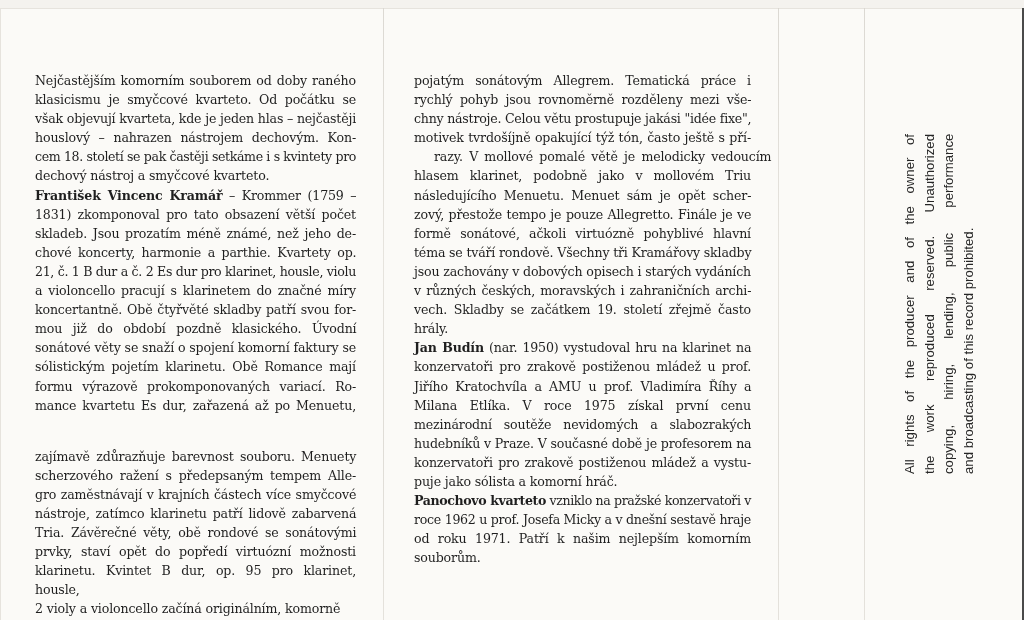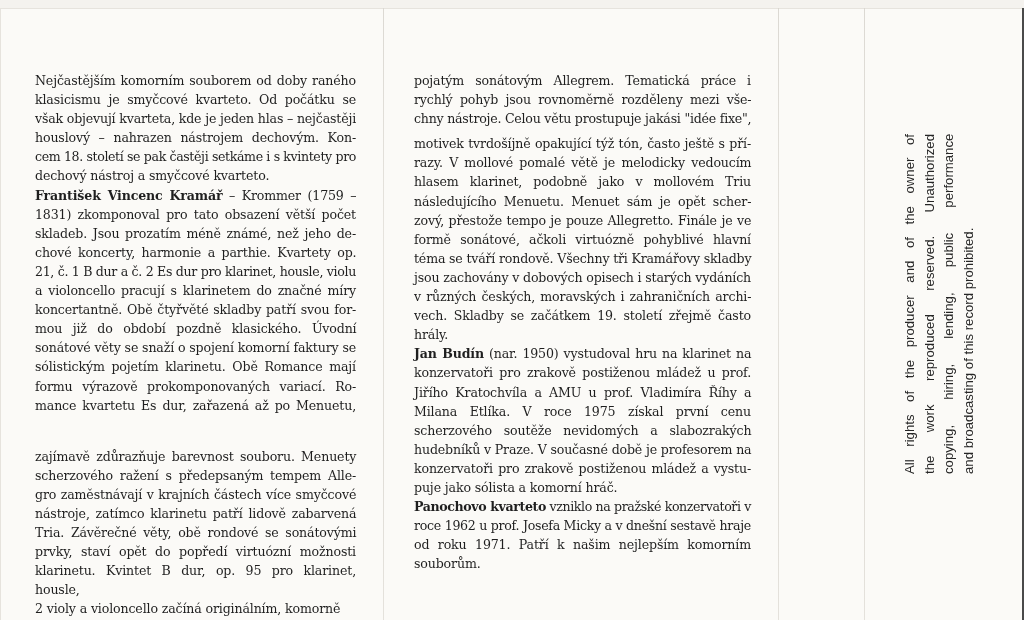--- a/index.html
+++ b/index.html
@@ -125,36 +125,36 @@
     <span class="line" style="display: block; word-spacing: 4.67px;">prvky, staví opět do popředí virtuózní možnosti</span>
     <span class="line" style="display: block; word-spacing: 6.57px;">klarinetu. Kvintet B dur, op. 95 pro klarinet,</span>
     <span class="line last">housle,</span>
     <span class="line last">2 violy a violoncello začíná originálním, komorně</span>
   </div>
 
   <div class="column col-mid">
     <span class="line" style="display: block; word-spacing: 7.2px;">pojatým sonátovým Allegrem. Tematická práce i</span>
     <span class="line" style="display: block; word-spacing: 3.5px;">rychlý pohyb jsou rovnoměrně rozděleny mezi vše-</span>
     <span class="line" style="display: block; letter-spacing: -0.239px;">chny nástroje. Celou větu prostupuje jakási "idée fixe",</span>
-    <span class="line" style="display: block; word-spacing: 0.5px; margin-top: 6px;">motivek tvrdošíjně opakující týž tón, často ještě s pří-</span>
-    <span class="line" style="display: block; word-spacing: 2.43px;">razy. V mollové pomalé větě je melodicky vedoucím</span>
+    <span class="line" style="display: block; word-spacing: 0.5px;">motivek tvrdošíjně opakující týž tón, často ještě s pří-</span>
+    <span class="line" style="display: block; word-spacing: 2.43px; margin-left: 20px;">razy. V mollové pomalé větě je melodicky vedoucím</span>
     <span class="line" style="display: block; word-spacing: 7.17px;">hlasem klarinet, podobně jako v mollovém Triu</span>
     <span class="line" style="display: block; word-spacing: 3.5px;">následujícího Menuetu. Menuet sám je opět scher-</span>
     <span class="line" style="display: block; word-spacing: 0.63px;">zový, přestože tempo je pouze Allegretto. Finále je ve</span>
     <span class="line" style="display: block; word-spacing: 5.4px;">formě sonátové, ačkoli virtuózně pohyblivé hlavní</span>
     <span class="line" style="display: block; letter-spacing: -0.188px;">téma se tváří rondově. Všechny tři Kramářovy skladby</span>
     <span class="line" style="display: block; letter-spacing: -0.169px;">jsou zachovány v dobových opisech i starých vydáních</span>
     <span class="line" style="display: block; word-spacing: 1.33px;">v různých českých, moravských i zahraničních archi-</span>
     <span class="line" style="display: block; word-spacing: 2.86px;">vech. Skladby se začátkem 19. století zřejmě často</span>
     <span class="line last">hrály.</span>
     <span class="line" style="display: block; word-spacing: 1.13px;"><span class="bold">Jan Budín</span><span> (nar. 1950) vystudoval hru na klarinet na</span></span>
     <span class="line" style="display: block; word-spacing: 2.5px;">konzervatoři pro zrakově postiženou mládež u prof.</span>
     <span class="line" style="display: block; word-spacing: 3.5px;">Jiřího Kratochvíla a AMU u prof. Vladimíra Říhy a</span>
     <span class="line" style="display: block; word-spacing: 8.57px;">Milana Etlíka. V roce 1975 získal první cenu</span>
-    <span class="line" style="display: block; word-spacing: 8px;">scherzového soutěže nevidomých a slabozrakých</span>
+    <span class="line" style="display: block; word-spacing: 8px;">mezinárodní soutěže nevidomých a slabozrakých</span>
     <span class="line" style="display: block; letter-spacing: -0.17px;">hudebníků v Praze. V současné době je profesorem na</span>
     <span class="line" style="display: block; word-spacing: 1.33px;">konzervatoři pro zrakově postiženou mládež a vystu-</span>
     <span class="line last">puje jako sólista a komorní hráč.</span>
     <span class="line" style="display: block; letter-spacing: -0.4px;"><span class="bold">Panochovo kvarteto</span><span> vzniklo na pražské konzervatoři v</span></span>
     <span class="line" style="display: block; letter-spacing: -0.295px;">roce 1962 u prof. Josefa Micky a v dnešní sestavě hraje</span>
     <span class="line" style="display: block; word-spacing: 4.57px;">od roku 1971. Patří k našim nejlepším komorním</span>
     <span class="line last">souborům.</span>
   </div>
 
   <div class="rights">

